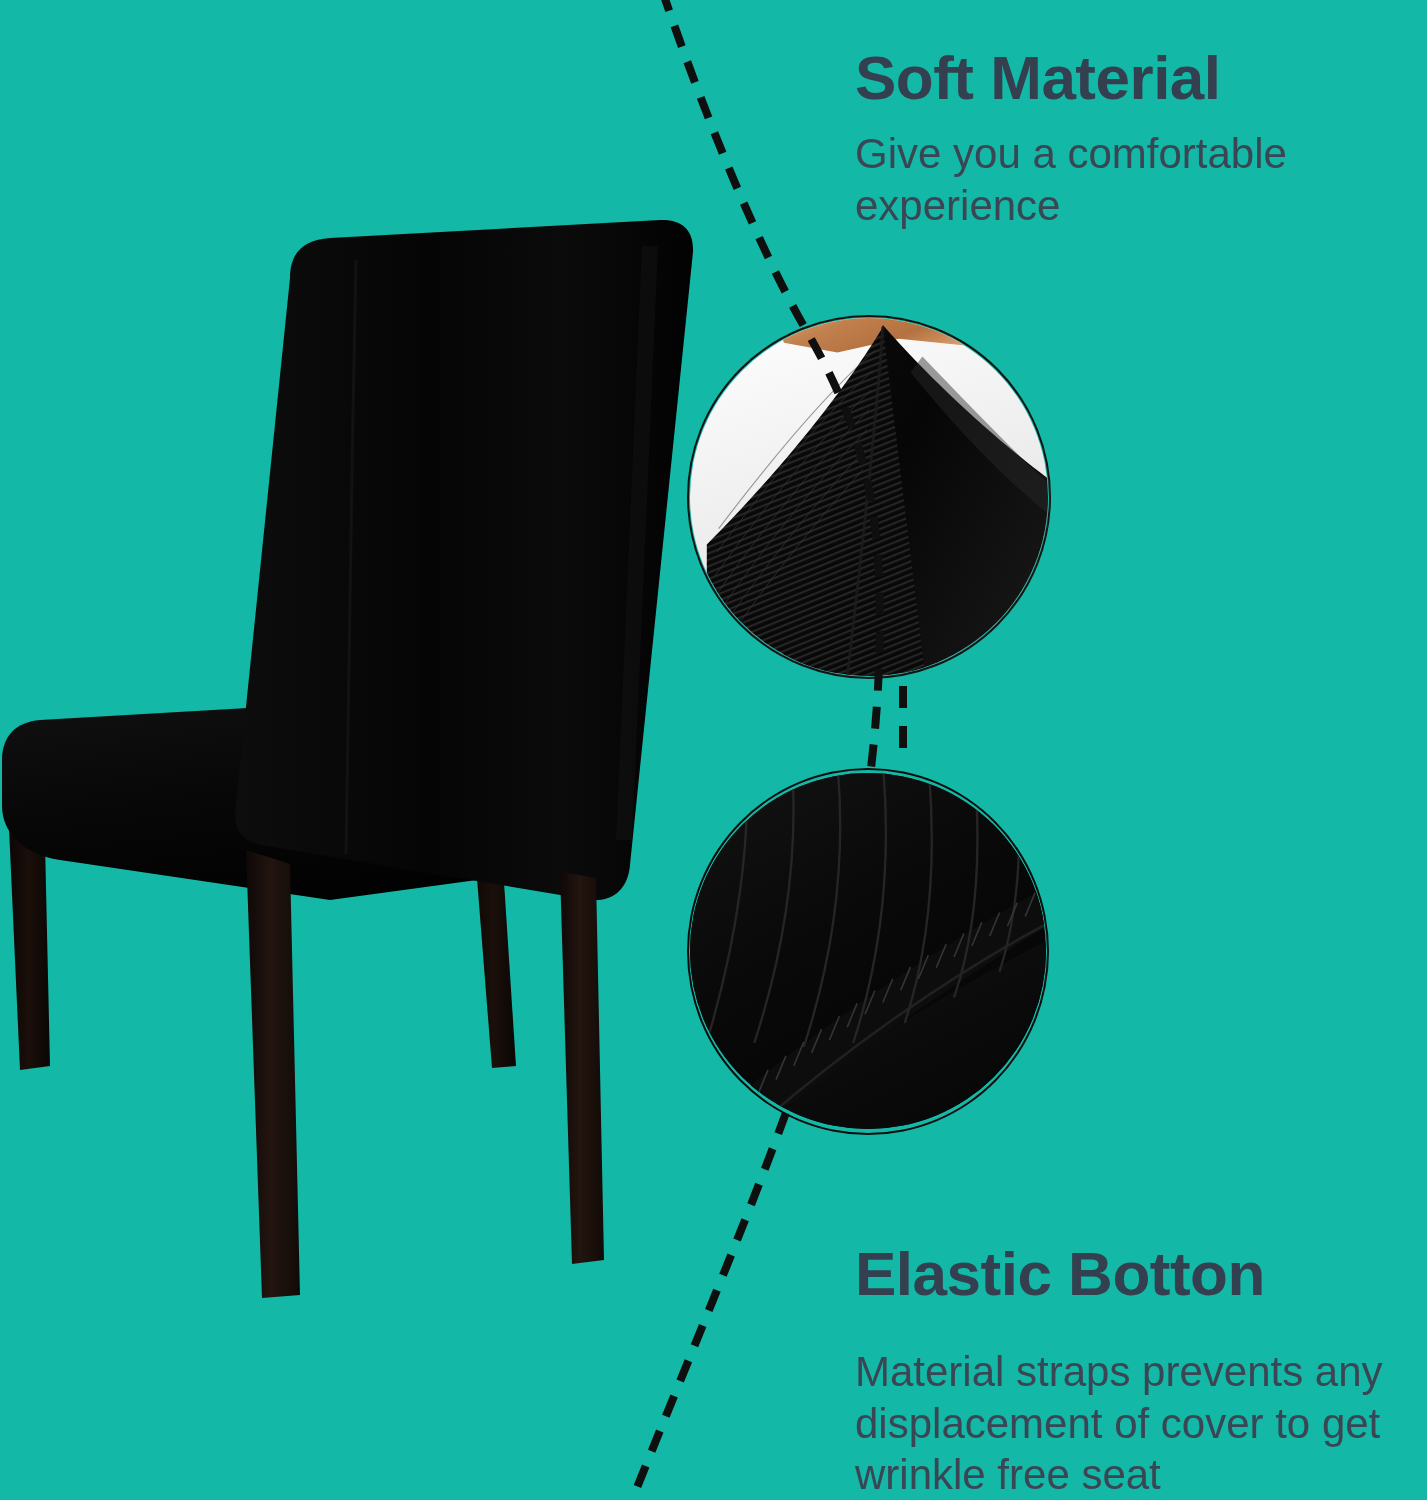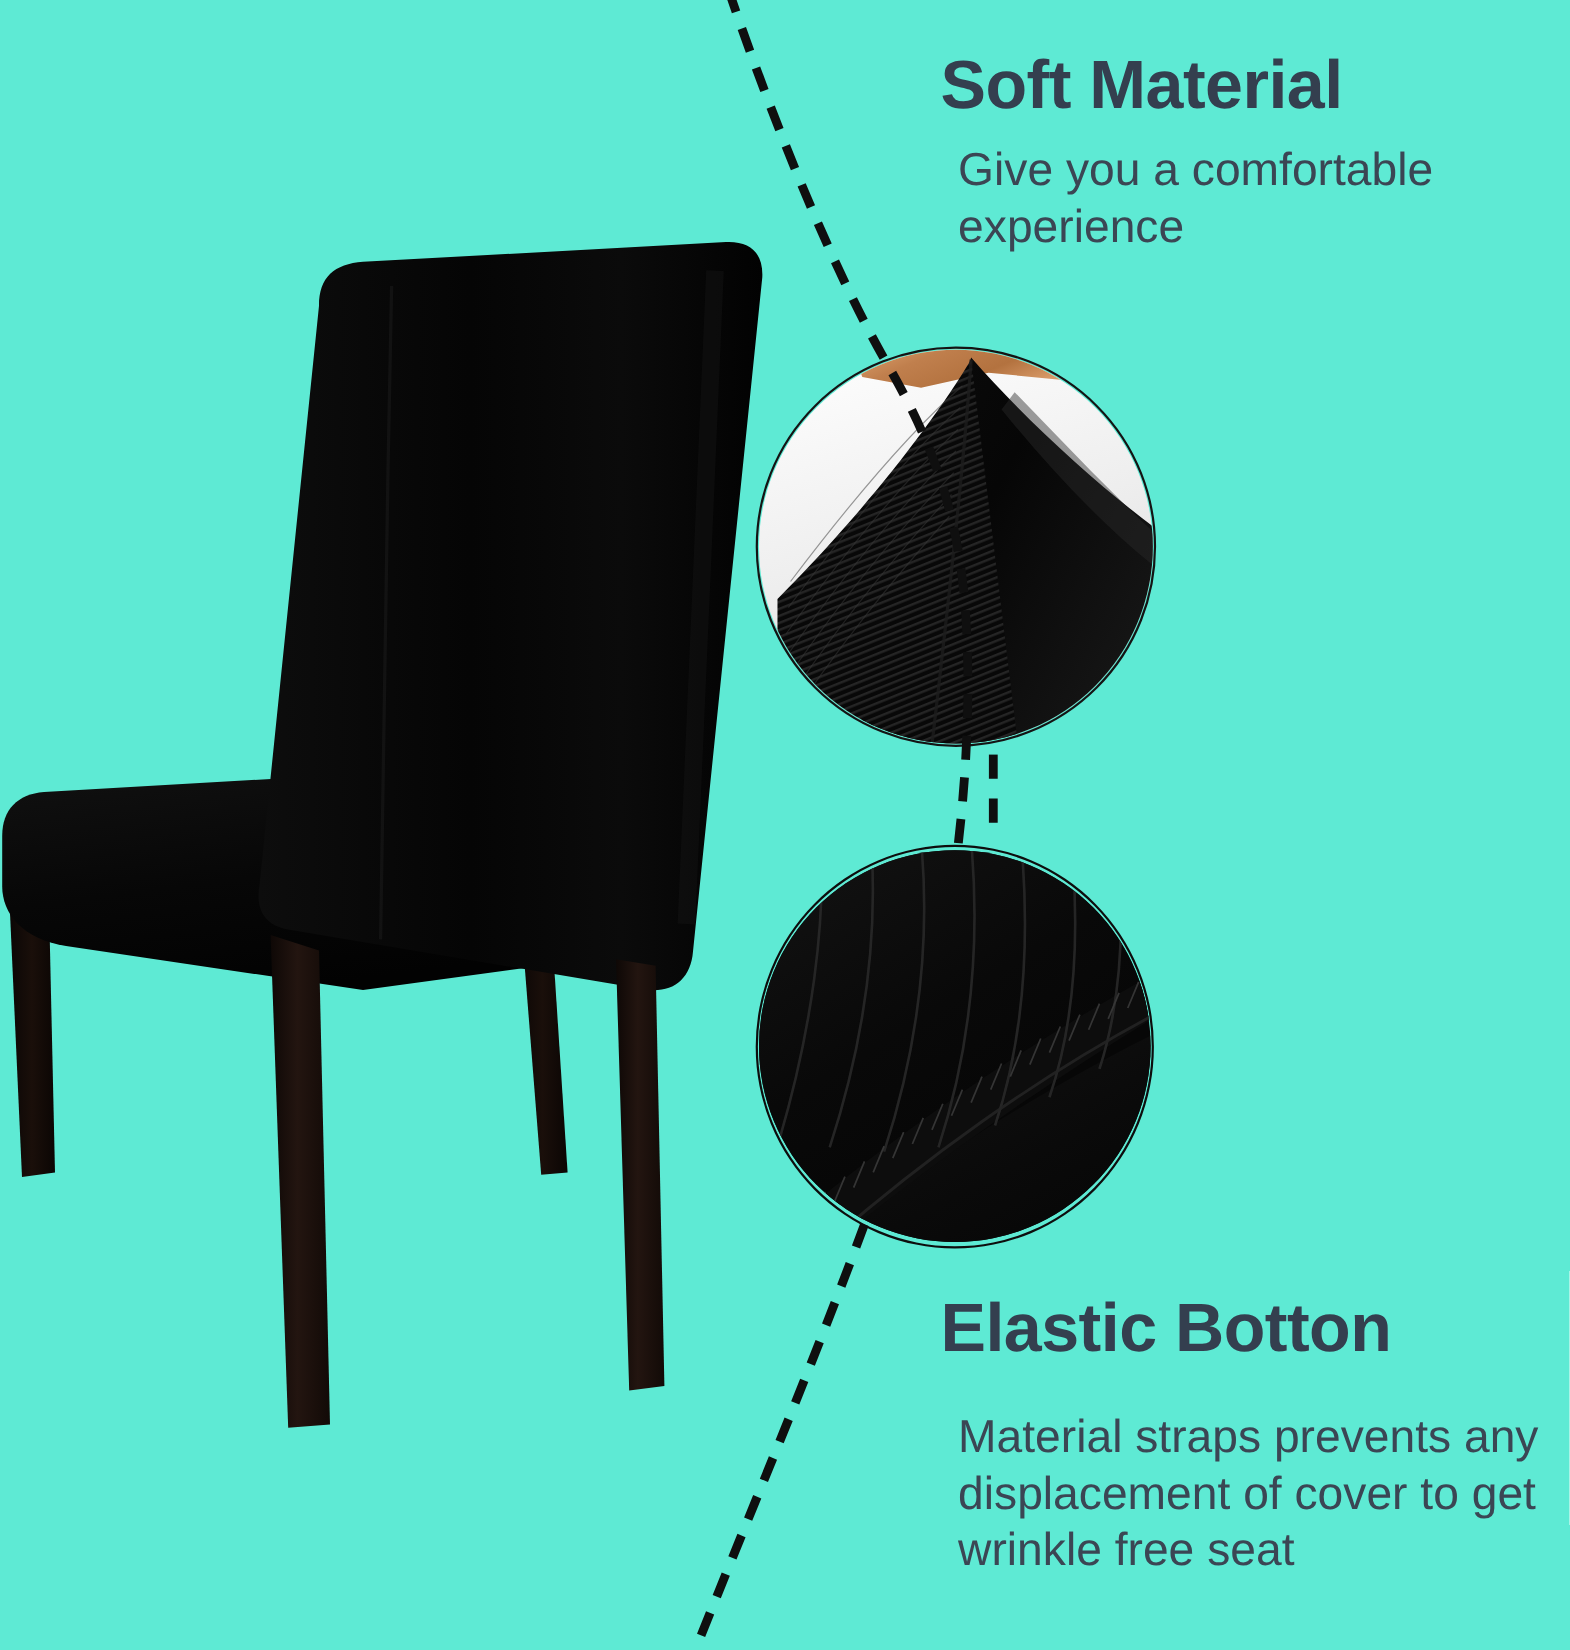--- a/index.html
+++ b/index.html
@@ -7,21 +7,21 @@
     padding: 0;
     background: #ffffff;
   }
   body {
     font-family: "Liberation Sans", sans-serif;
   }
   #infographic {
     position: relative;
     width: 1427px;
     height: 1500px;
-    background: #5eead4;
+    background: #14b8a6;
     overflow: hidden;
   }
 
   
   .divider-layer {
     position: absolute;
     left: 0; top: 0;
     width: 1427px;
     height: 1500px;
     pointer-events: none;
@@ -65,36 +65,36 @@
     position: absolute;
     color: #343f4f;
   }
   #soft-material-block {
     left: 855px;
     top: 46px;
     width: 545px;
   }
   #elastic-botton-block {
     left: 855px;
-    top: 1176px;
+    top: 1242px;
     width: 560px;
   }
   .feature-heading {
     font-size: 62px;
     font-weight: bold;
     line-height: 1.04;
     letter-spacing: -0.5px;
     margin: 0 0 18px 0;
     color: #343f4f;
   }
   .feature-body {
     font-size: 42px;
     font-weight: normal;
     line-height: 1.22;
-    margin: 16px;
+    margin: 0;
     color: #3b4654;
   }
   #elastic-botton-block .feature-heading {
     margin-bottom: 40px;
   }
 </style>
 </head>
 <body>
 
 <div id="infographic">

